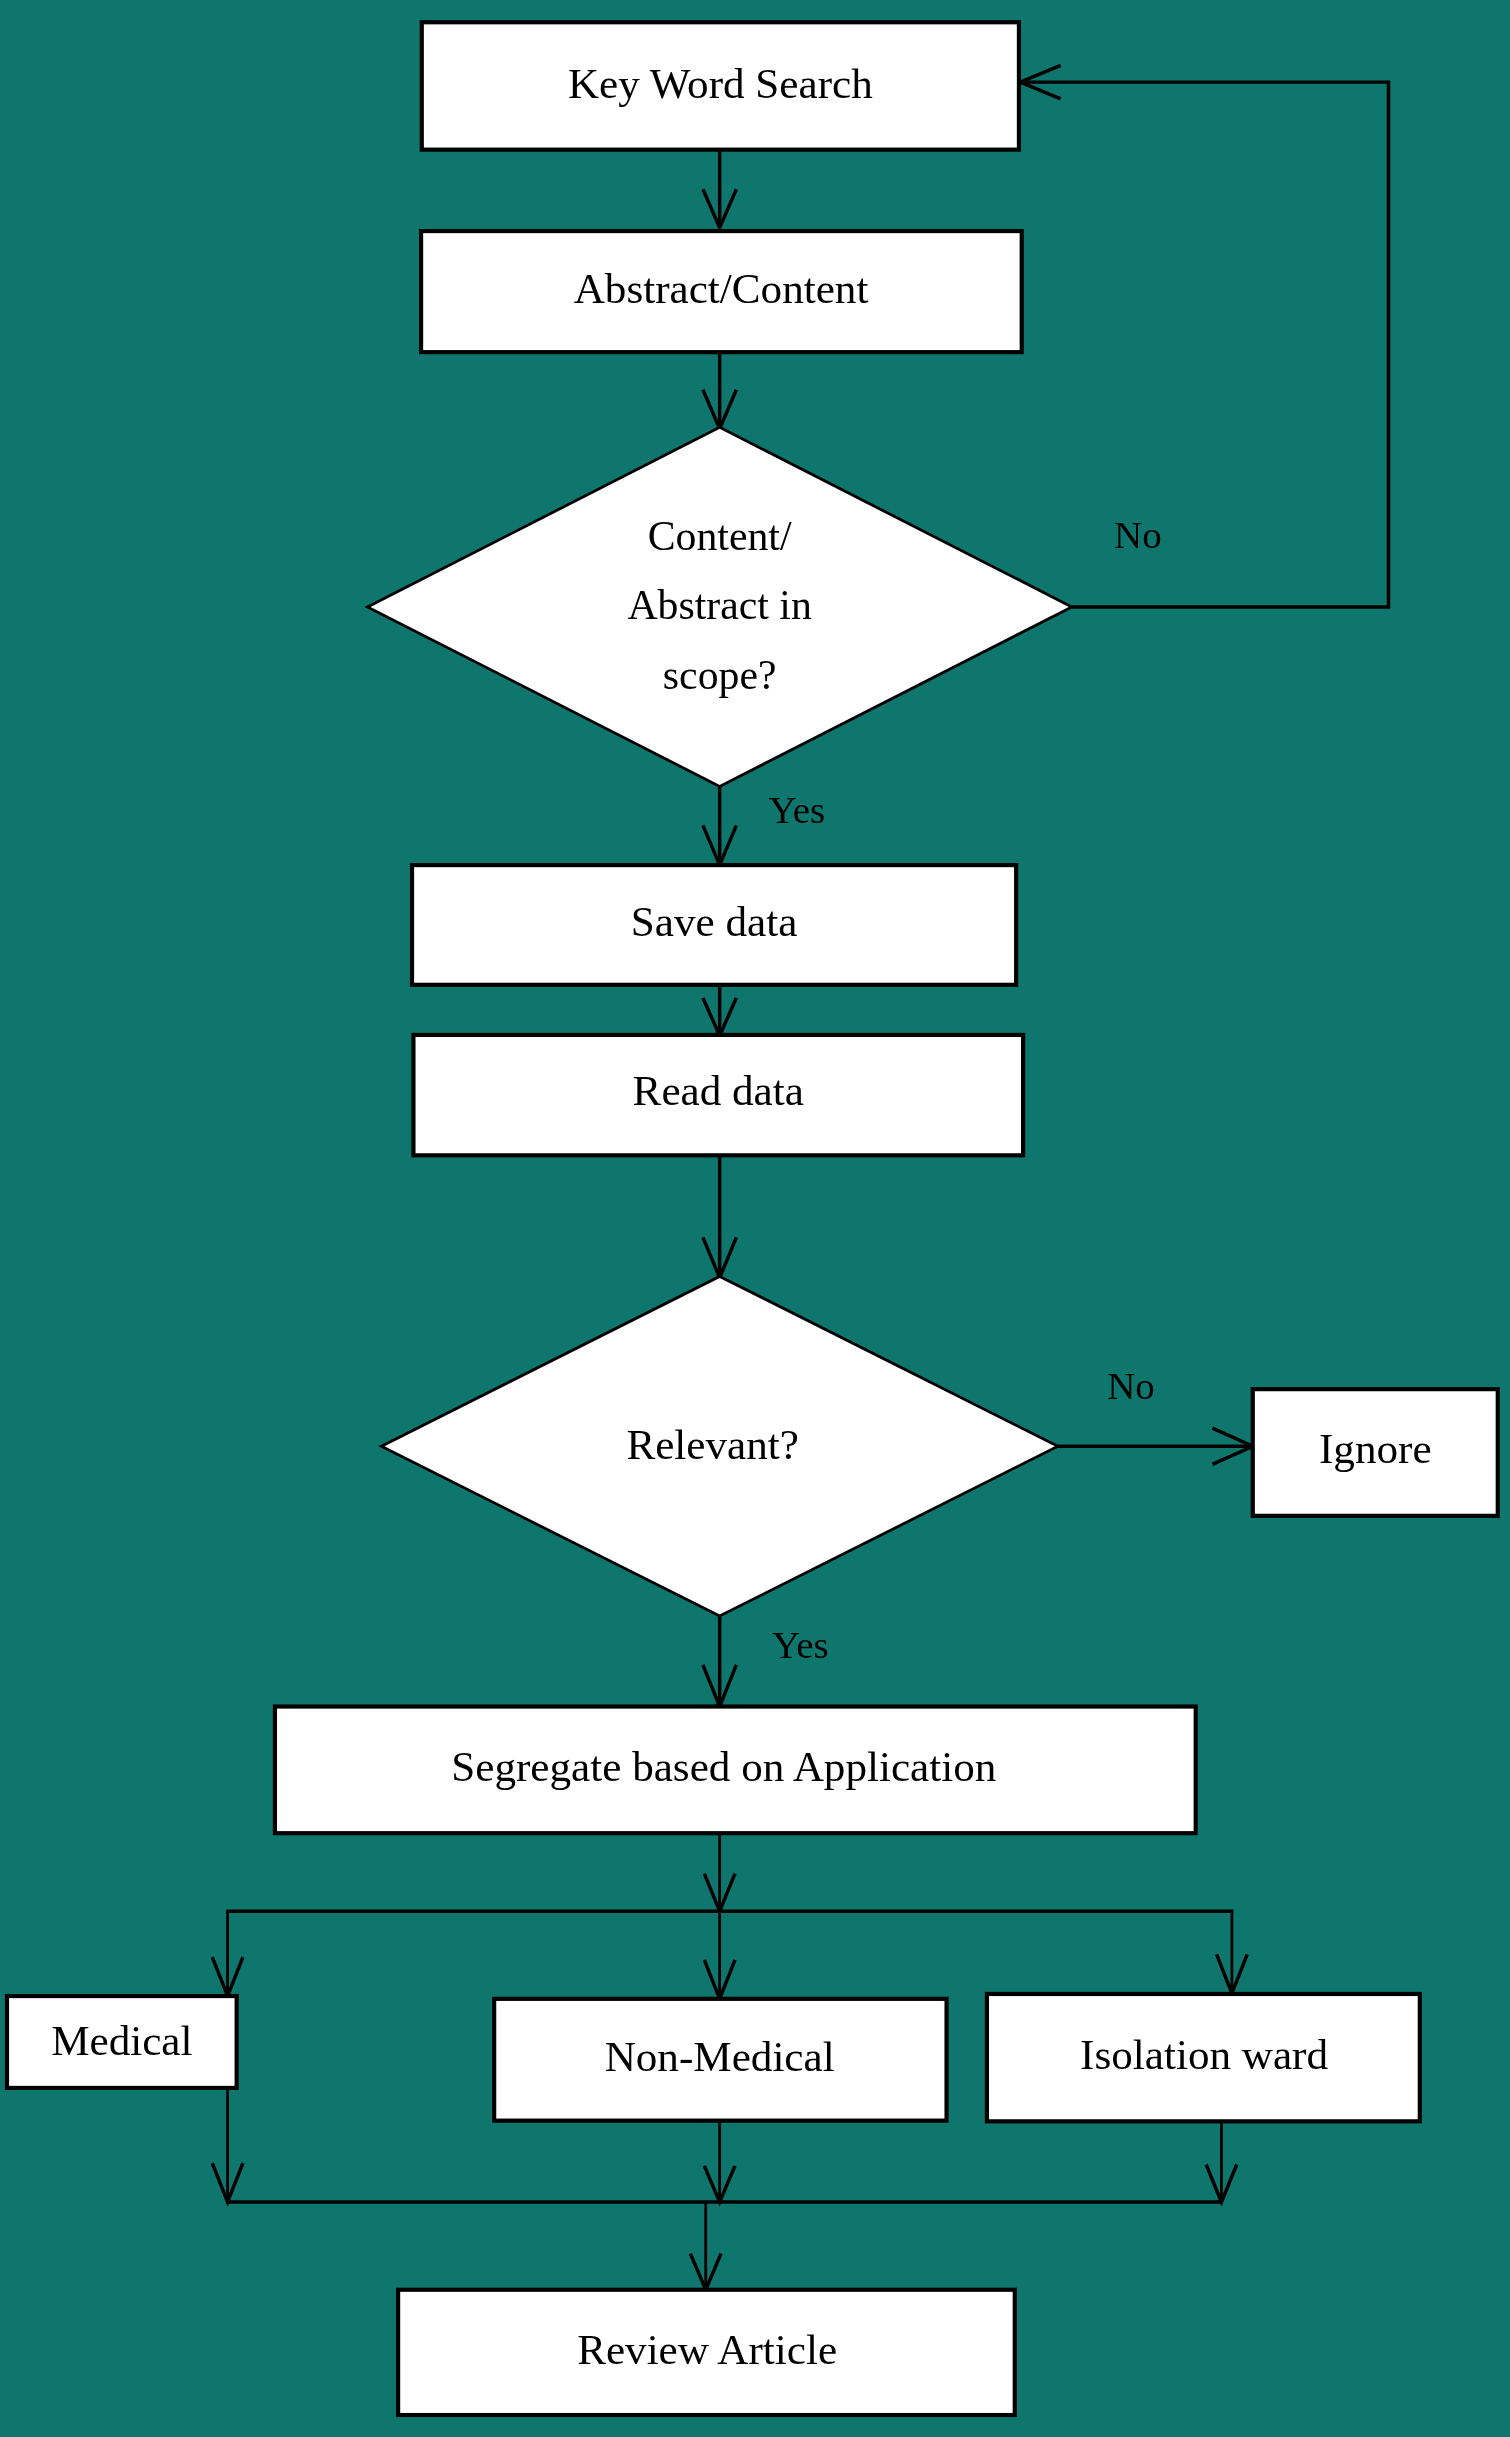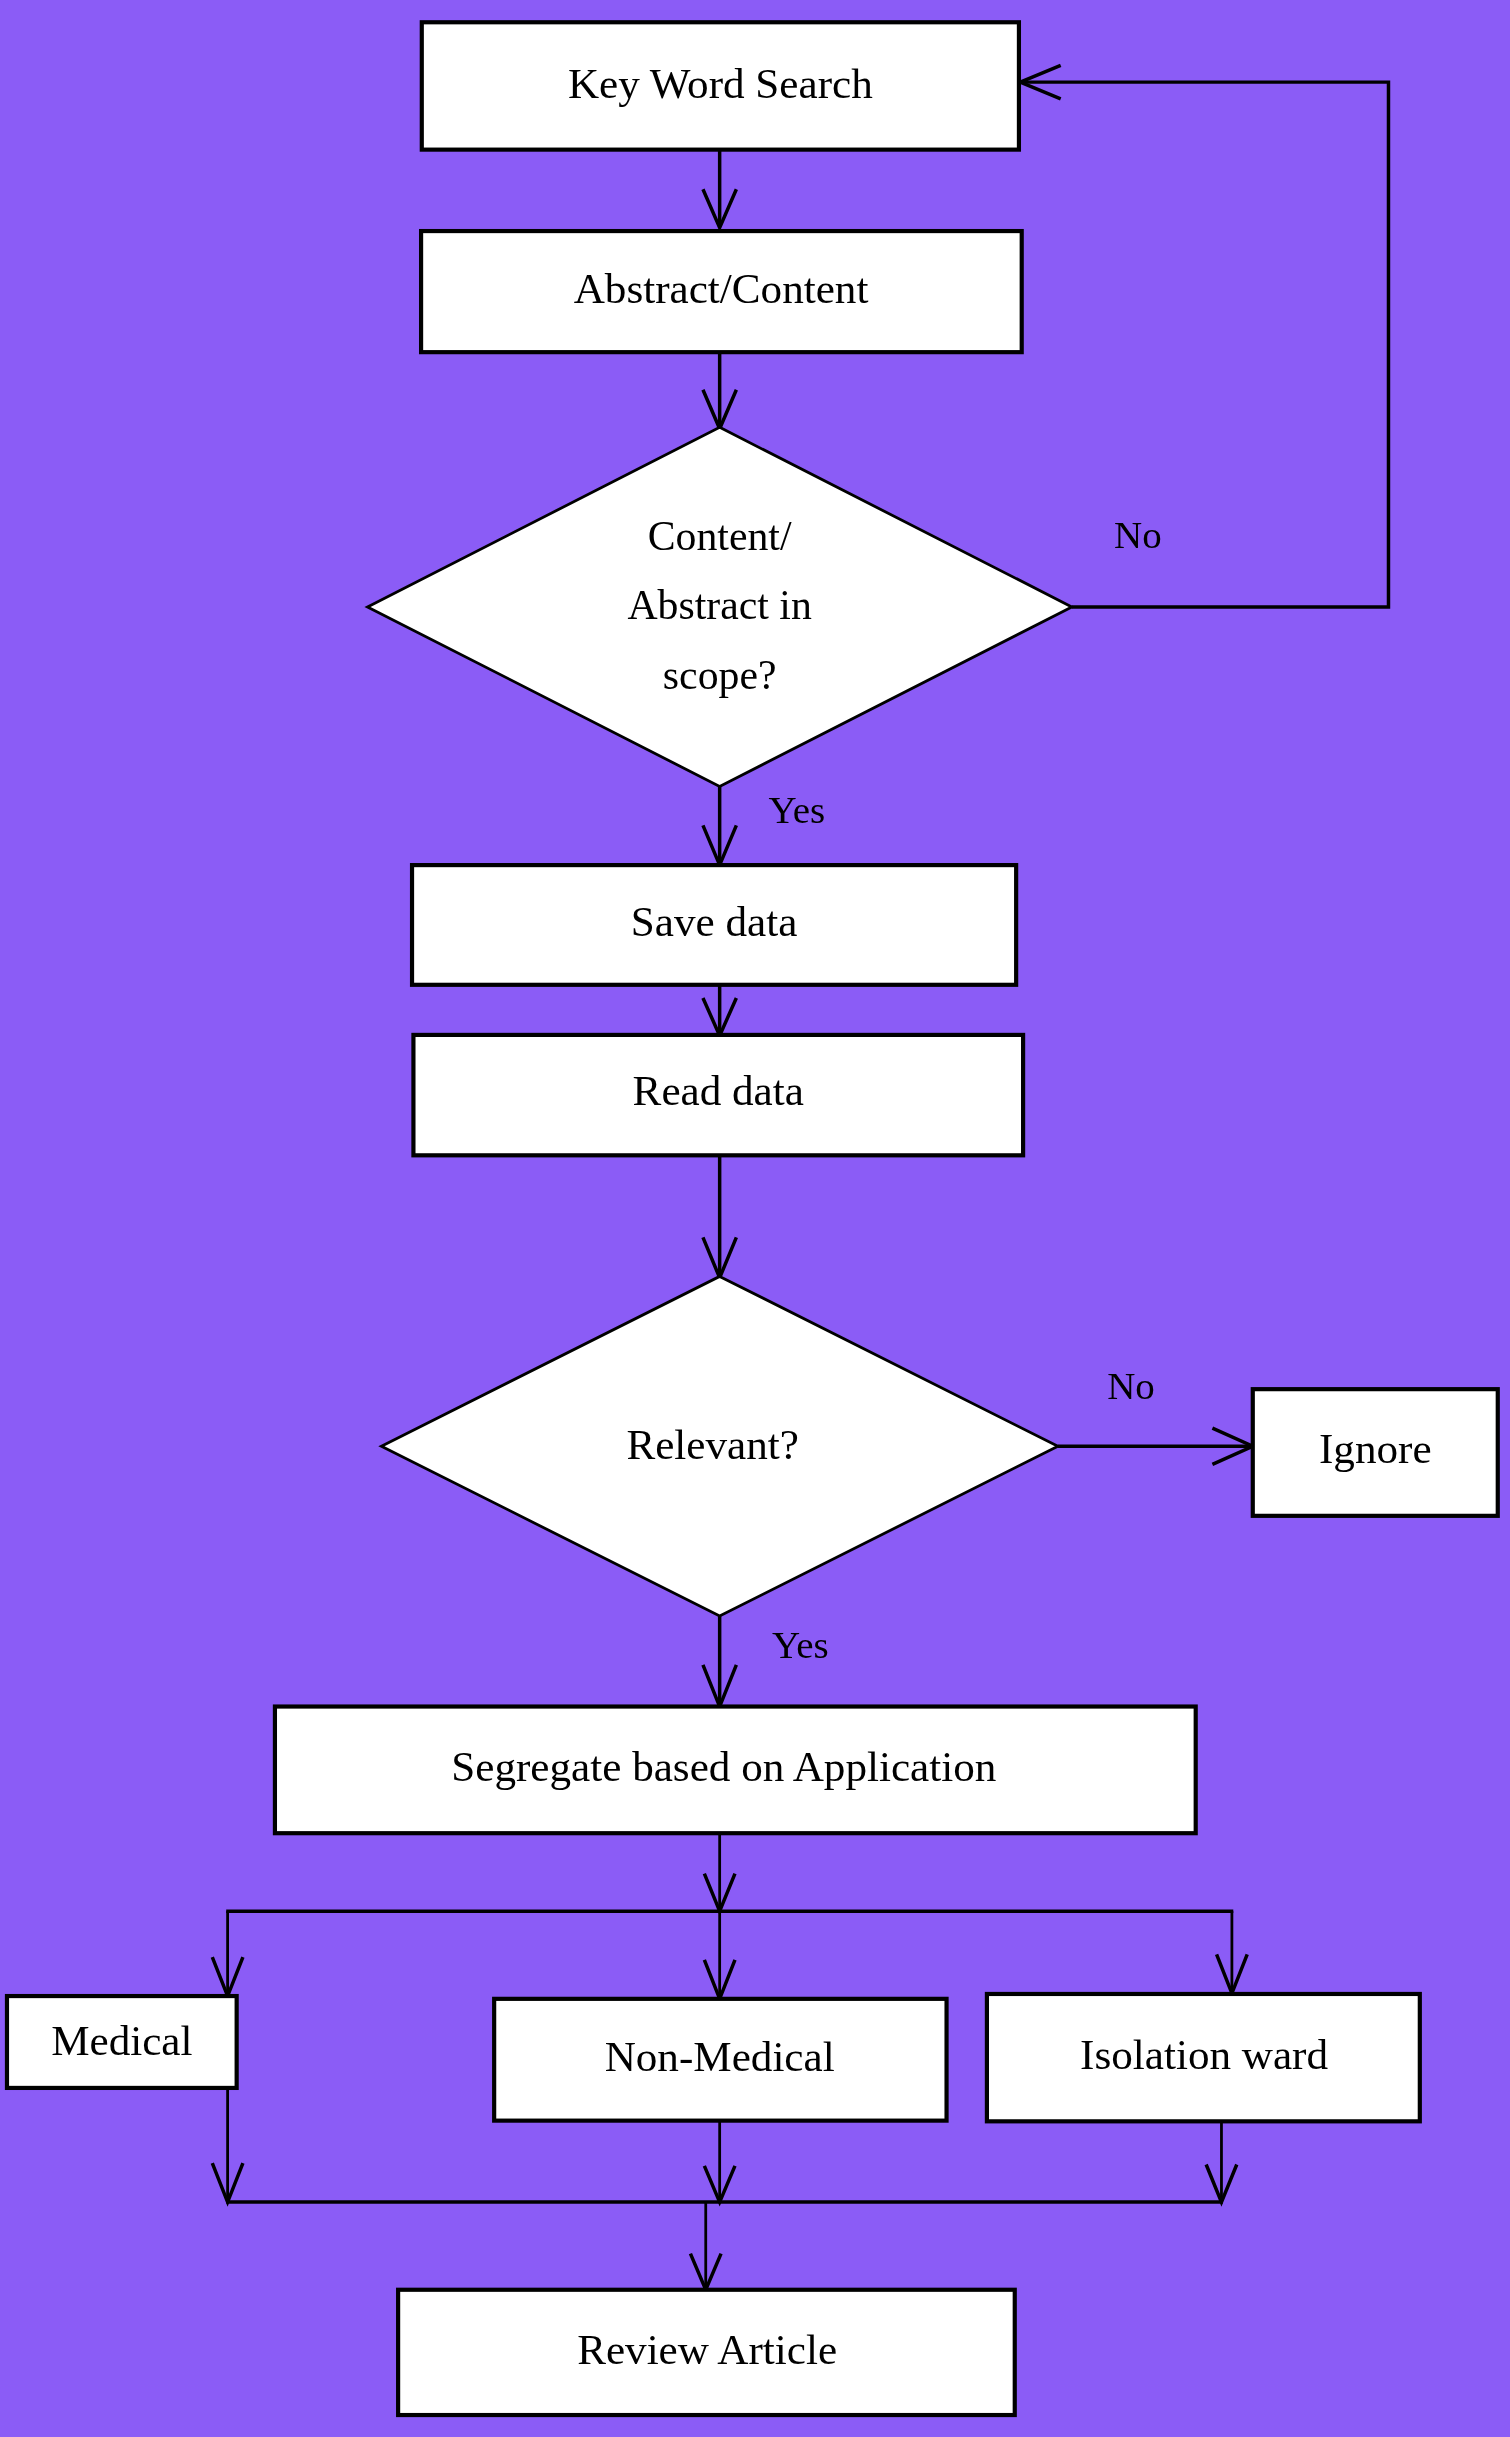--- a/index.html
+++ b/index.html
@@ -11,21 +11,21 @@
   body {
     width: 1511px;
     height: 2438px;
     font-family: "Liberation Serif", "DejaVu Serif", serif;
     overflow: hidden;
   }
   #flowchart-root {
     position: relative;
     width: 1511px;
     height: 2438px;
-    background: #8b5cf6;
+    background: #0f766e;
   }
   svg.flow-canvas {
     position: absolute;
     top: 0;
     left: 0;
     width: 1511px;
     height: 2438px;
     display: block;
   }
   .node-box {

